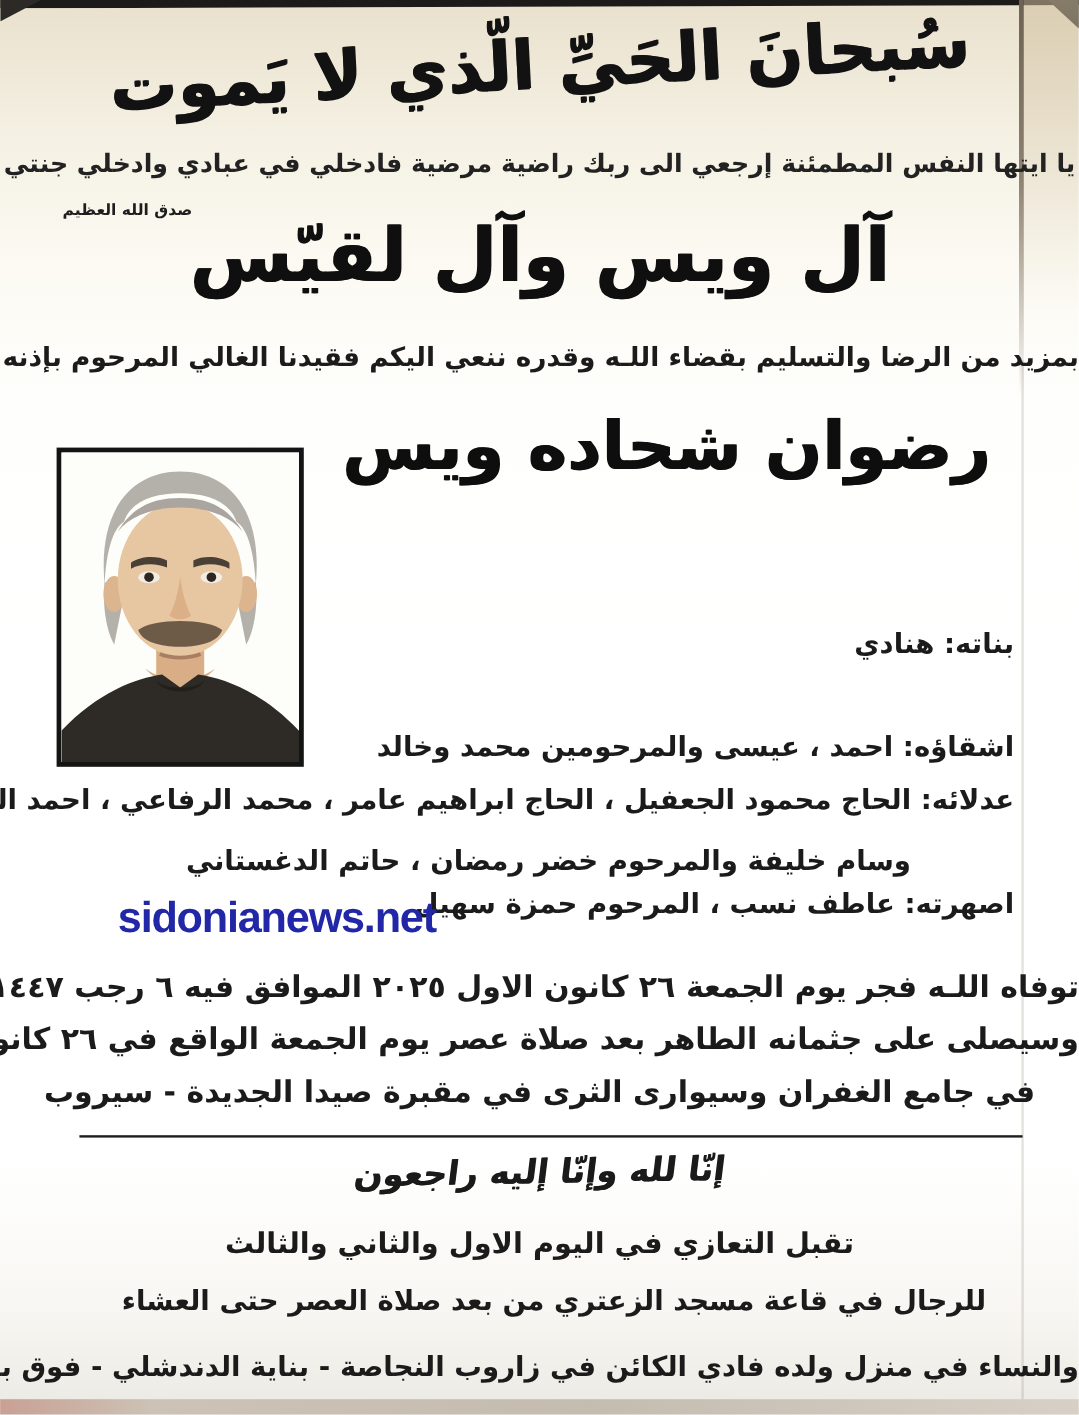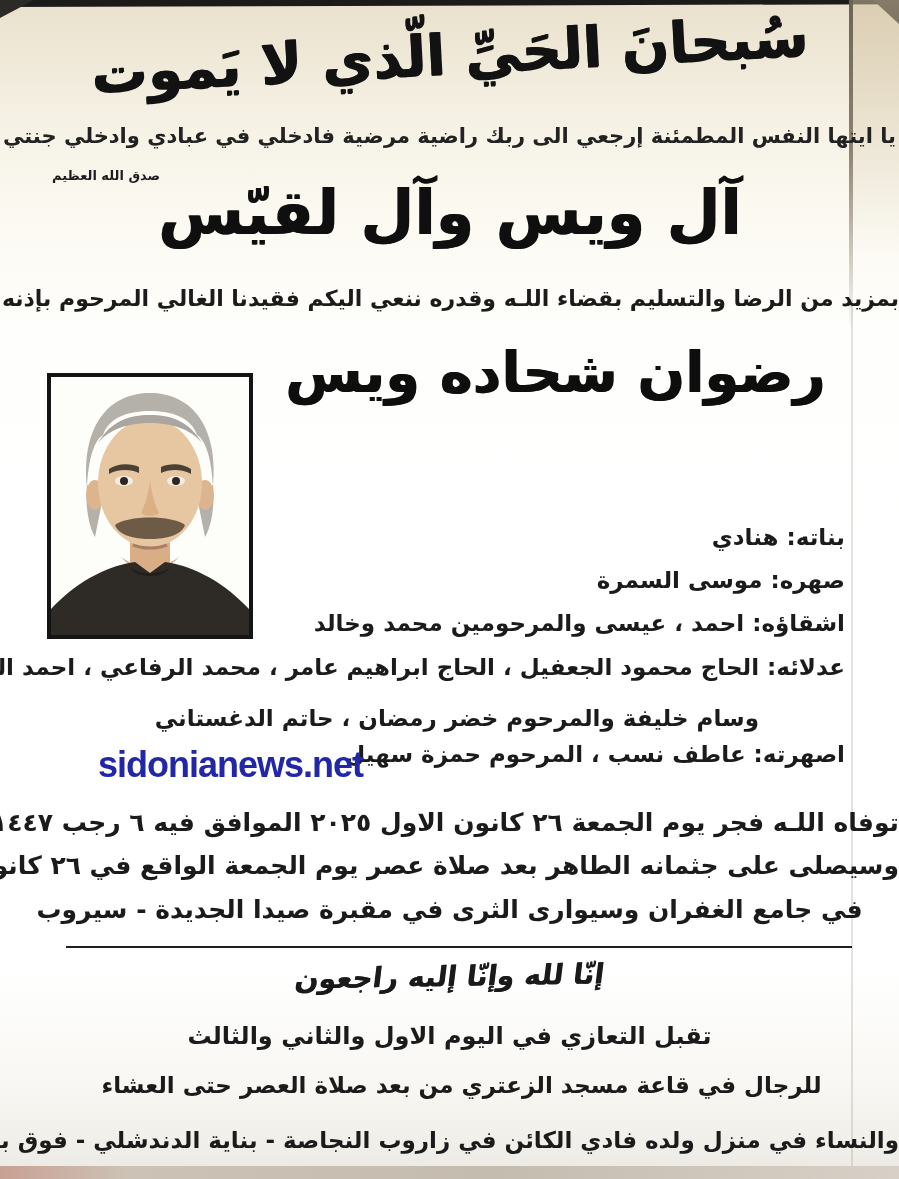--- a/index.html
+++ b/index.html
@@ -124,21 +124,20 @@
       <path d="M82,168 C92,172 106,172 116,168" stroke="#a87f63" stroke-width="3" fill="none"></path>
 
       <path d="M70,180 C85,192 113,192 128,180 C120,190 104,196 99,196 C94,196 78,190 70,180 Z" fill="#d8af88"></path>
 
       <path d="M0,258 L0,232 C30,200 62,188 84,185 L99,196 L114,185 C136,188 168,200 198,232 L198,258 Z" fill="#2e2a25"></path>
       <path d="M79,190 C86,198 112,198 119,190 C114,202 84,202 79,190 Z" fill="#221f1b"></path>
     </svg>
   </div>
 
   <div class="t rel rel-daughters">بناته: هنادي</div>
-  <div class="t rel rel-soninlaw">صهره: موسى السمرة</div>
   <div class="t rel rel-brothers">اشقاؤه: احمد ، عيسى والمرحومين محمد وخالد</div>
   <div class="t rel rel-co1">عدلائه: الحاج محمود الجعفيل ، الحاج ابراهيم عامر ، محمد الرفاعي ، احمد الزكنون ،</div>
   <div class="t rel rel-co2">وسام خليفة والمرحوم خضر رمضان ، حاتم الدغستاني</div>
   <div class="t rel rel-bil">اصهرته: عاطف نسب ،  المرحوم حمزة سهيل</div>
 
   <div class="t watermark">sidonianews.net</div>
 
   <div class="t center fun1">توفاه اللـه فجر يوم الجمعة ٢٦ كانون الاول ٢٠٢٥ الموافق فيه ٦ رجب ١٤٤٧</div>
   <div class="t center fun2">وسيصلى على جثمانه الطاهر بعد صلاة عصر يوم الجمعة الواقع في ٢٦ كانون الاول ٢٠٢٥</div>
   <div class="t center fun3">في جامع الغفران وسيوارى الثرى في مقبرة صيدا الجديدة - سيروب</div>

